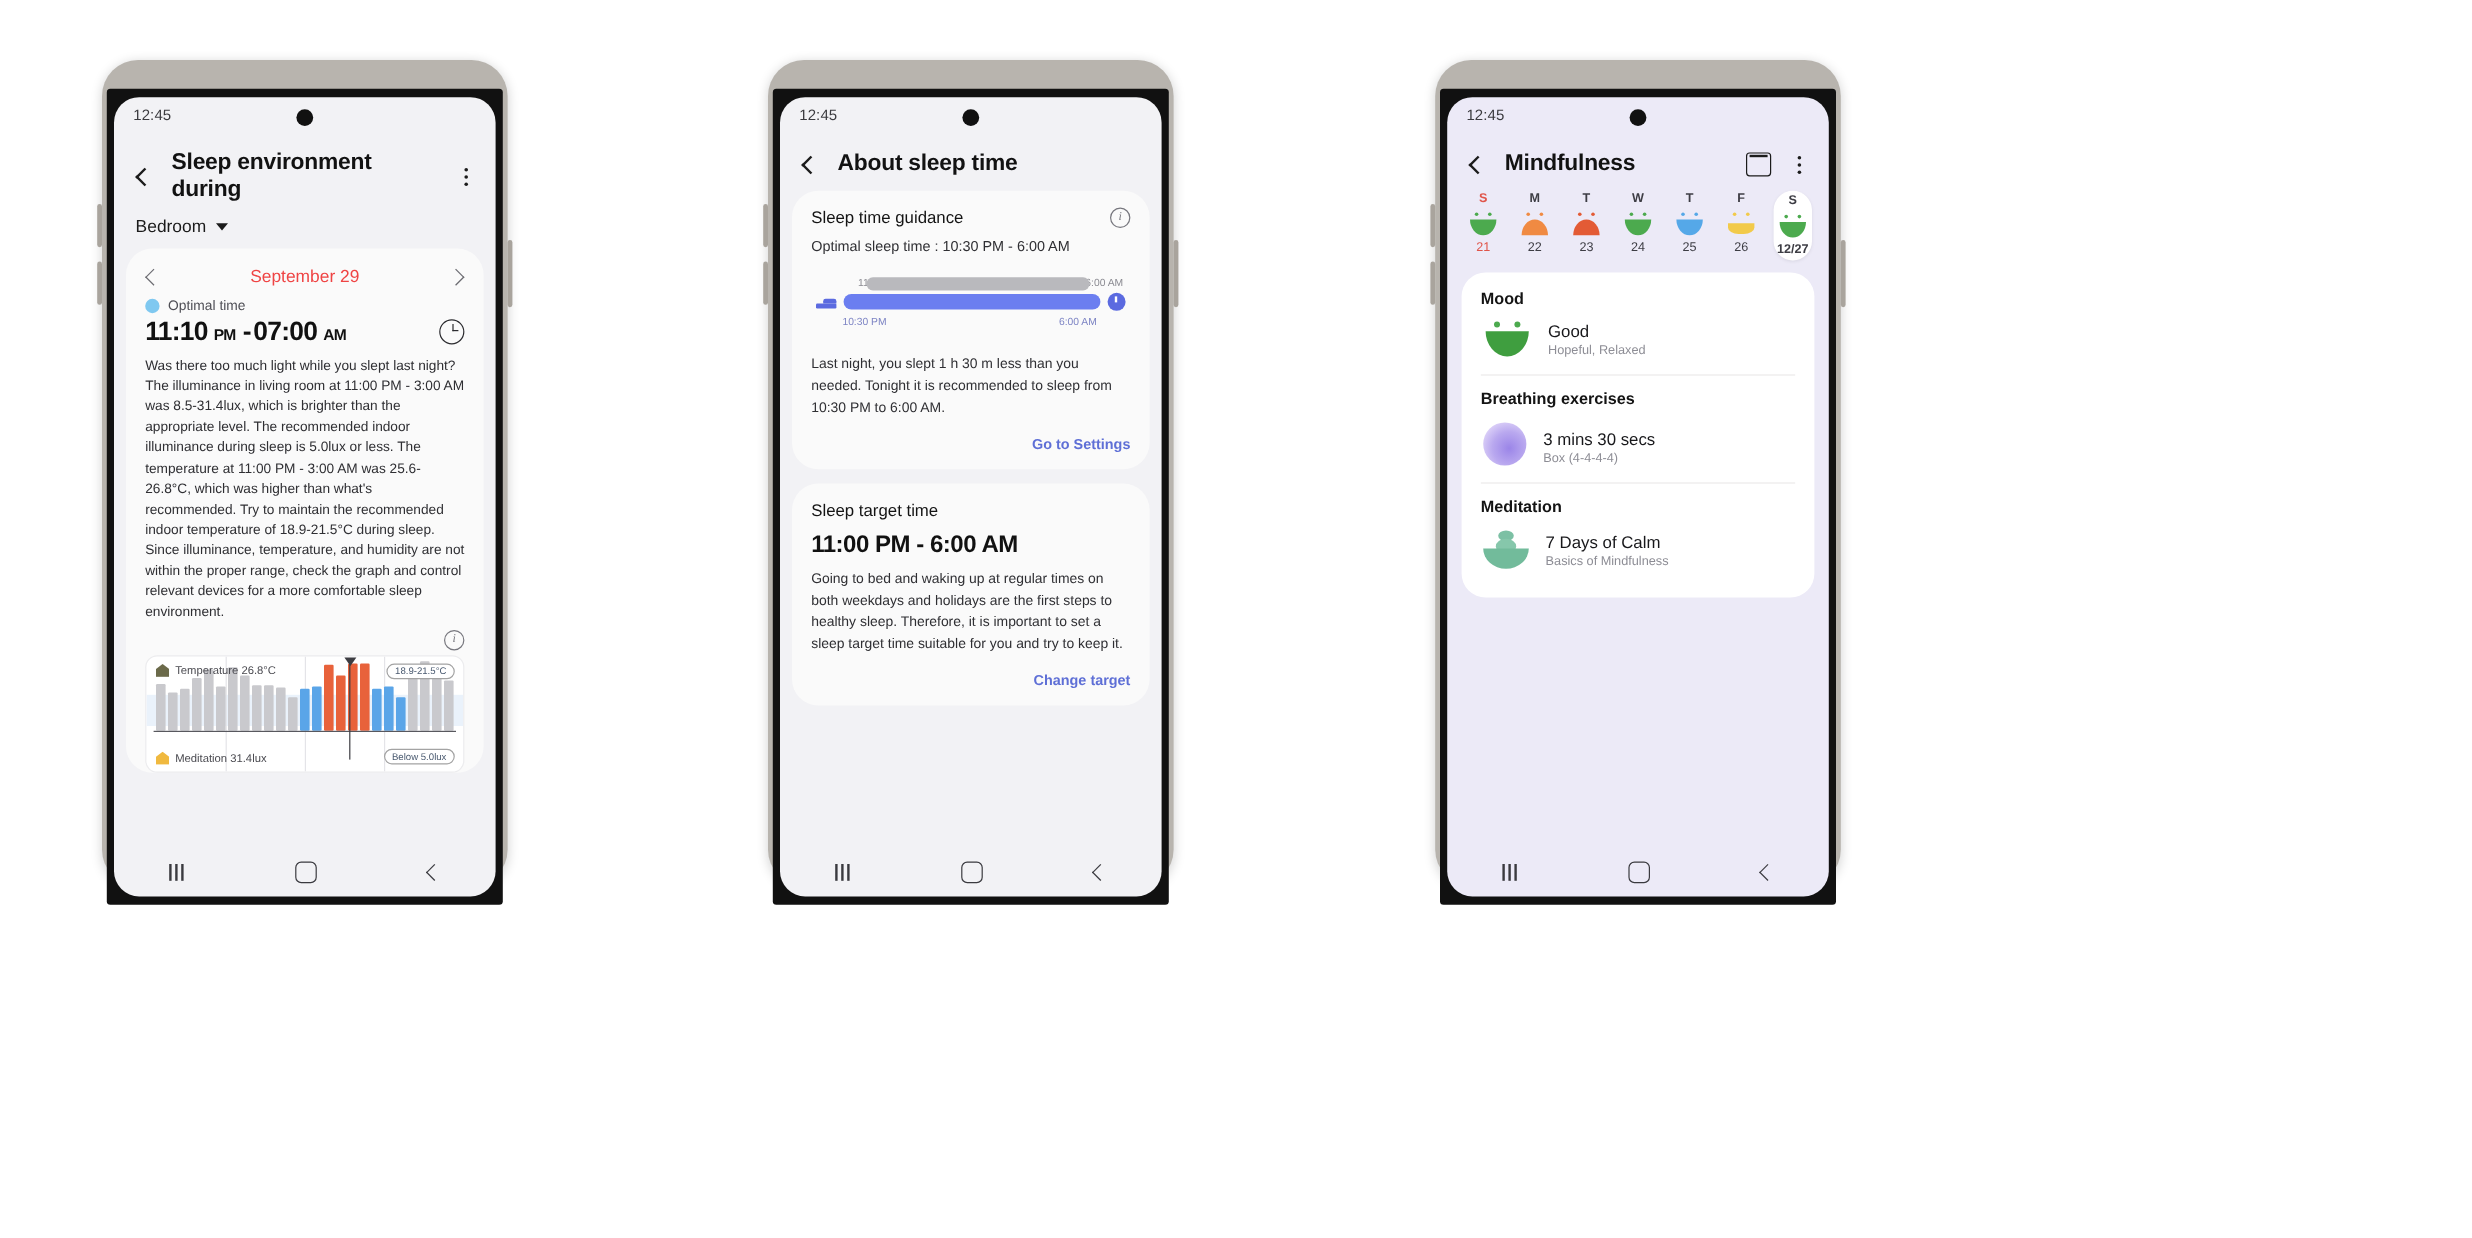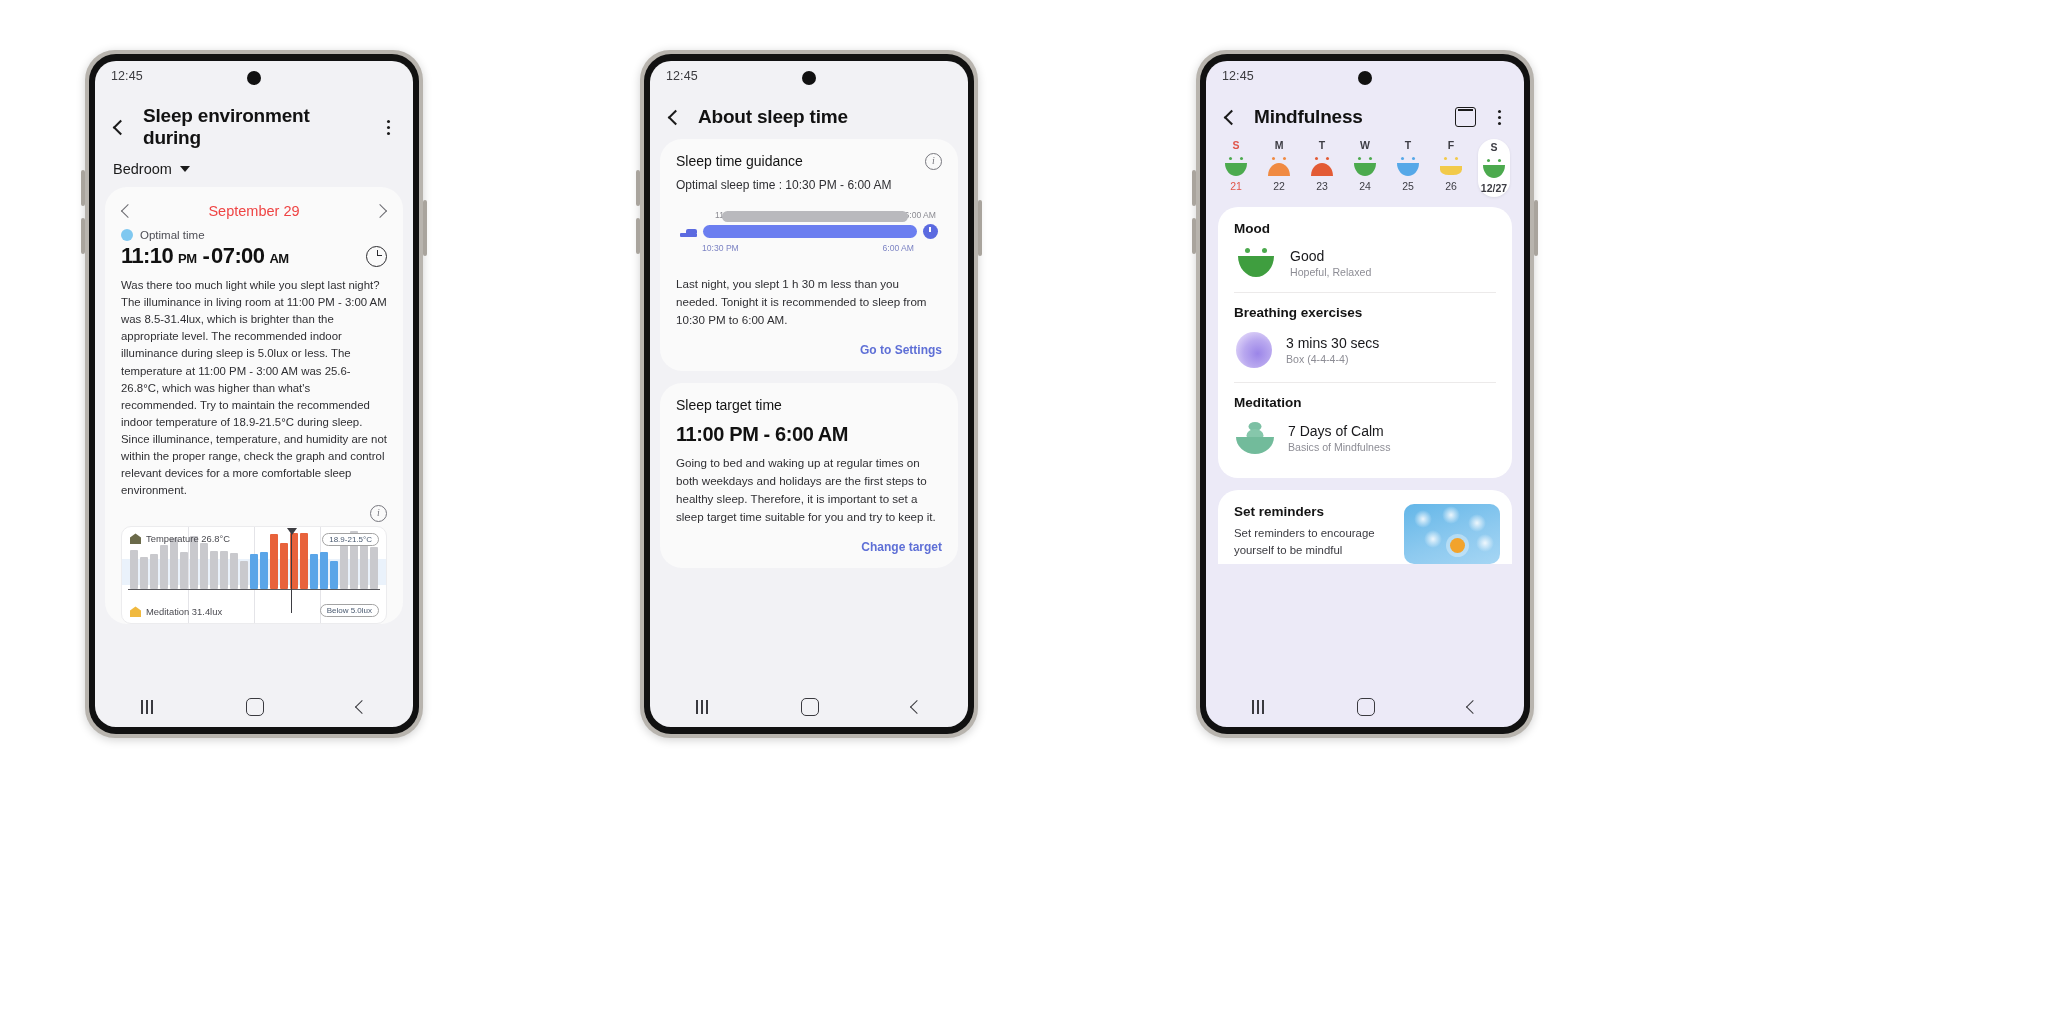--- a/index.html
+++ b/index.html
@@ -6,21 +6,21 @@
   body{
     width:2060px;height:1032px;background:#ffffff;
     font-family:"Liberation Sans", sans-serif;
     overflow:hidden;
   }
   .stage{position:relative;width:2060px;height:1032px;}
 
   
   .phone{position:absolute;border-radius:30px;background:#b8b4ae;
          padding:4px;box-shadow:0 2px 10px rgba(0,0,0,.18);}
-  .phone-inner{background:#111;border-radius:27px;padding:7px 6px 7px 6px;height:100%;box-sizing:border-box;}
+  .phone-inner{background:#111;border-radius:3px;padding:7px 6px 7px 6px;height:100%;box-sizing:border-box;margin-top:20px;}
   .screen{background:#f2f2f5;border-radius:21px;height:100%;overflow:hidden;position:relative;
           display:flex;flex-direction:column;}
   .phone-side{position:absolute;width:4px;border-radius:3px;background:#a9a49d;}
 
   
   #phone1{left:85px;top:50px;width:330px;height:680px;}
   #phone2{left:640px;top:50px;width:330px;height:680px;}
   #phone3{left:1196px;top:50px;width:330px;height:680px;}
 
   
@@ -128,21 +128,21 @@
   .face{width:26px;height:20px;margin:0 auto;position:relative;}
   .face .eyes{position:absolute;top:0;left:0;right:0;display:flex;justify-content:center;gap:8px;}
   .face .eyes i{width:3.4px;height:3.4px;border-radius:50%;display:block;}
   .mouth{position:absolute;left:2px;right:2px;top:6px;height:13px;}
   .mouth.smile{border-radius:0 0 50% 50%/0 0 100% 100%;}
   .mouth.frown{border-radius:50% 50% 0 0/100% 100% 0 0;}
   .mouth.flat{border-radius:0 0 40% 40%/0 0 60% 60%;height:9px;top:9px;}
 
   .card3{background:#fff;border-radius:20px;margin:0 12px 12px 12px;padding:14px 16px;}
   .sec-title{font-size:13.5px;font-weight:bold;color:#141414;}
-  .m-row{display:flex;align-items:center;gap:14px;padding:12px 0 10px 2px;}
+  .m-row{display:flex;align-items:flex-end;gap:14px;padding:12px 0 10px 2px;}
   .m-txt .t1{font-size:14px;color:#18181b;}
   .m-txt .t2{font-size:10.6px;color:#8d8d95;margin-top:2px;}
   .divider{height:1px;background:#eceaea;margin:4px 0 12px 0;}
   .face-lg{width:40px;height:30px;position:relative;flex:0 0 auto;}
   .face-lg .eyes{position:absolute;top:0;left:0;right:0;display:flex;justify-content:center;gap:12px;}
   .face-lg .eyes i{width:5px;height:5px;border-radius:50%;background:#4caa4e;display:block;}
   .face-lg .mouth{position:absolute;left:2px;right:2px;top:8px;height:21px;background:#3f9e3f;
                   border-radius:0 0 50% 50%/0 0 100% 100%;}
   .breath-ic{width:36px;height:36px;border-radius:50%;
              background:radial-gradient(circle at 60% 60%,#9b85e8 0%,#b9a8ef 45%,#d9cdf7 75%,#e8e0fb 100%);
@@ -523,34 +523,20 @@
                   <span class="s2"></span>
                   <span class="s3"></span>
               </span>
               <span class="m-txt">
                 <div class="t1">7 Days of Calm</div>
                 <div class="t2">Basics of Mindfulness</div>
               </span>
             </div>
           </div>
 
-          <div class="rem-card">
-            <span class="rem-txt">
-              <div class="t1">Set reminders</div>
-              <div class="t2">Set reminders to encourage yourself to be mindful</div>
-            </span>
-            <span class="rem-img">
-              <span class="puff" style="left:10px;top:6px;"></span>
-              <span class="puff" style="left:38px;top:2px;"></span>
-              <span class="puff" style="left:64px;top:10px;"></span>
-              <span class="puff" style="left:20px;top:26px;"></span>
-              <span class="puff" style="left:72px;top:30px;"></span>
-              <span class="flower"></span>
-            </span>
-          </div>
 
         </div>
 
         <div class="navbar">
           <span class="nav-recent">
               <i></i>
               <i></i>
               <i></i>
             </span>
           <span class="nav-home"></span>

